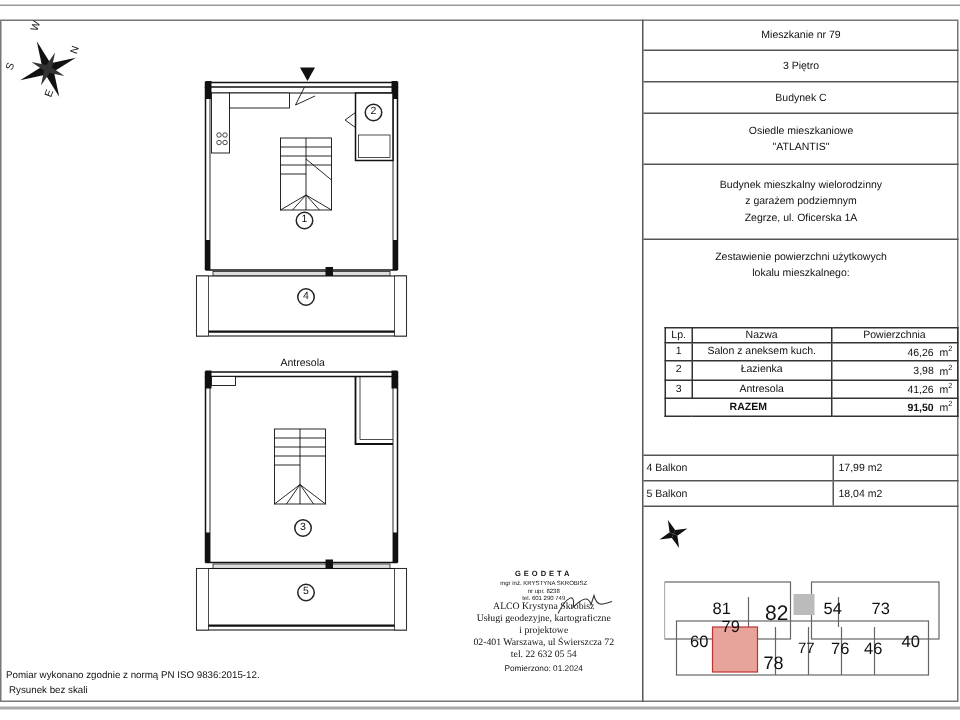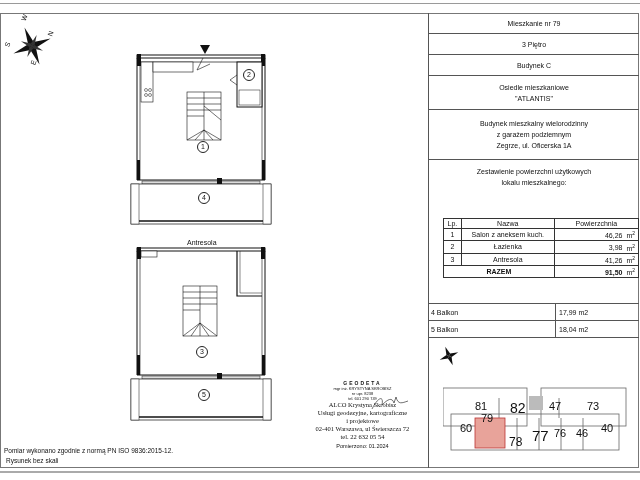--- a/index.html
+++ b/index.html
@@ -272,23 +272,23 @@
         <line x1="74" y1="32" x2="74" y2="64"></line>
           <line x1="96" y1="32" x2="96" y2="64"></line>
           <line x1="118" y1="32" x2="118" y2="64"></line>
           <line x1="140" y1="32" x2="140" y2="64"></line>
       </g>
       <rect x="32" y="32" width="30" height="30" fill="#e8a39a" stroke="#b33" stroke-width="0.8"></rect>
       <rect x="86" y="10" width="14" height="14" fill="#bbb"></rect>
     </svg>
     <span class="lbl" style="left:46px;top:62px;font-size:11px">81</span>
     <span class="lbl" style="left:81px;top:62px;font-size:14px">82</span>
-    <span class="lbl" style="left:120px;top:62px;font-size:11px">47</span>
-    <span class="lbl" style="left:158px;top:62px;font-size:11px">73</span>
+    <span class="lbl" style="left:120px;top:62px;font-size:11px">54</span>
+    <span class="lbl" style="left:152px;top:62px;font-size:11px">73</span>
     <span class="lbl" style="left:31px;top:84px;font-size:11px">60</span>
     <span class="lbl" style="left:52px;top:74px;font-size:11px">79</span>
     <span class="lbl" style="left:80px;top:97px;font-size:12px">78</span>
-    <span class="lbl" style="left:103px;top:89px;font-size:15px">77</span>
+    <span class="lbl" style="left:103px;top:89px;font-size:10px">77</span>
     <span class="lbl" style="left:125px;top:89px;font-size:11px">76</span>
     <span class="lbl" style="left:147px;top:89px;font-size:11px">46</span>
     <span class="lbl" style="left:172px;top:84px;font-size:11px">40</span>
   </div>
 </div>
 
 </body></html>

